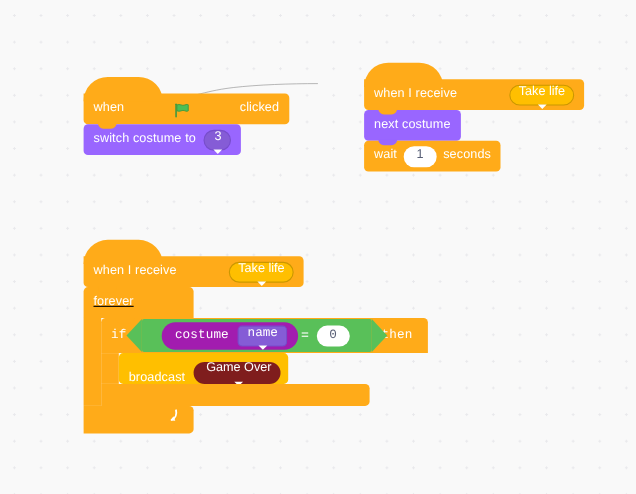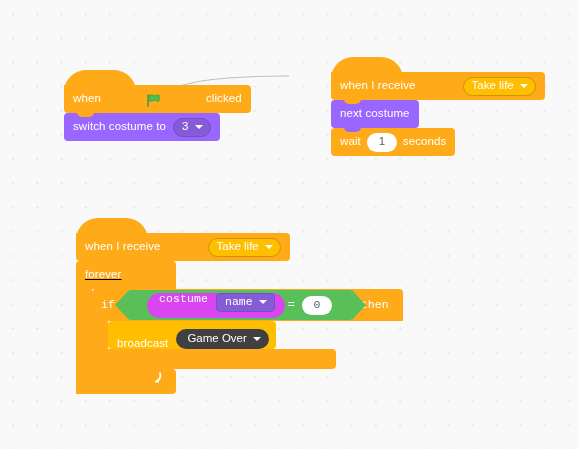--- a/index.html
+++ b/index.html
@@ -109,20 +109,21 @@
   .dropdown {
     display: inline-flex;
     align-items: center;
     gap: 6px;
     height: 19px;
     padding: 0 7px 0 8px;
     border-radius: 10px;
     box-sizing: border-box;
     margin-left: 7px;
     white-space: nowrap;
+    flex-direction: column;
   }
   .dropdown .dd-text {
     color: #ffffff;
     font-size: 11.5px;
     line-height: 1;
   }
   .dd-arrow {
     width: 0; height: 0;
     border-left: 4px solid transparent;
     border-right: 4px solid transparent;
@@ -260,37 +261,38 @@
   .op-equals {
     color: #ffffff;
     font-size: 12px;
     margin: 0 3px;
     line-height: 1;
   }
 
   
   .reporter {
     display: inline-flex;
+    align-items: center;
     height: 25px;
-    background: #d946ef;
+    background: #a21caf;
     border-radius: 13px;
     padding: 0 10px 0 12px;
     box-sizing: border-box;
     white-space: nowrap;
   }
   .reporter .blk-label { font-size: 11.5px; }
   .reporter .dropdown {
     height: 19px;
     border-radius: 4px;
     margin-left: 8px;
   }
 
   
   .broadcast-dd {
-    background: #404040;
+    background: #7f1d1d;
     border: none;
     height: 20px;
     border-radius: 11px;
     padding: 0 8px 0 11px;
     margin-left: 8px;
     margin-top: 16px;
   }
 
   
   .pen-stroke {
@@ -304,21 +306,21 @@
 </style>
 </head>
 <body>
 
 <div id="workspace">
 
   <svg class="pen-stroke" viewBox="0 0 112 18" preserveAspectRatio="none">
     <path d="M1,14 C10,12 18,9.5 34,7.6 C56,5 86,4 111,4" stroke="#9a9a9a" stroke-width="0.85" fill="none" opacity="0.75"></path>
   </svg>
 
-  <div class="script" style="left:64px; top:85px;">
+  <div class="script" style="left:76px; top:85px;">
 
     <div class="hat">
       <span class="blk-label">when</span>
       <span class="flag-icon">
         <svg viewBox="0 0 16 16" width="15" height="15">
           <path d="M2.2,2.0 L2.2,14.0" stroke="#45993d" stroke-width="1.6" stroke-linecap="round" fill="none"></path>
           <path d="M3.0,2.6 C5.6,0.9 8.2,4.0 10.8,2.6 C12.2,1.9 13.4,2.0 14.0,2.4
                    L14.0,8.3 C13.4,8.8 12.2,8.9 10.8,8.2 C8.2,6.9 5.6,9.8 3.0,8.2 Z" fill="#4cbf56" stroke="#45993d" stroke-width="0.9" stroke-linejoin="round"></path>
         </svg>
       </span>

